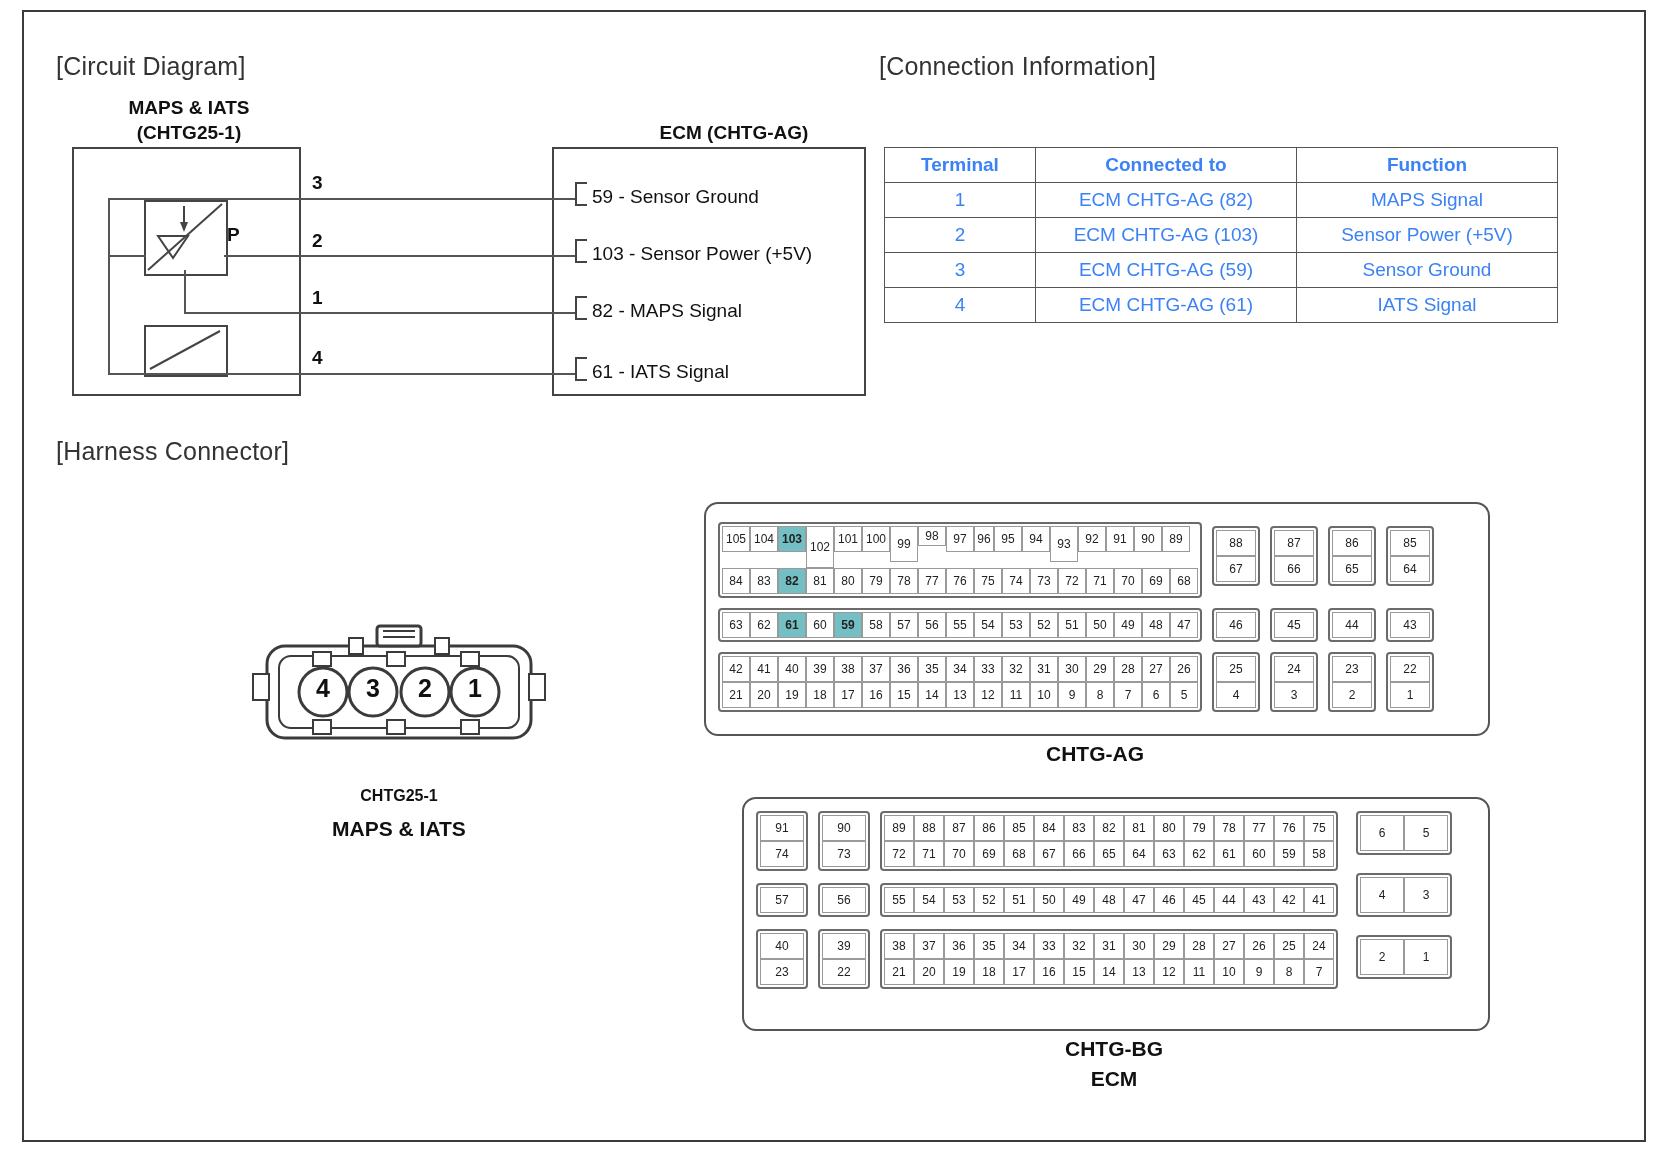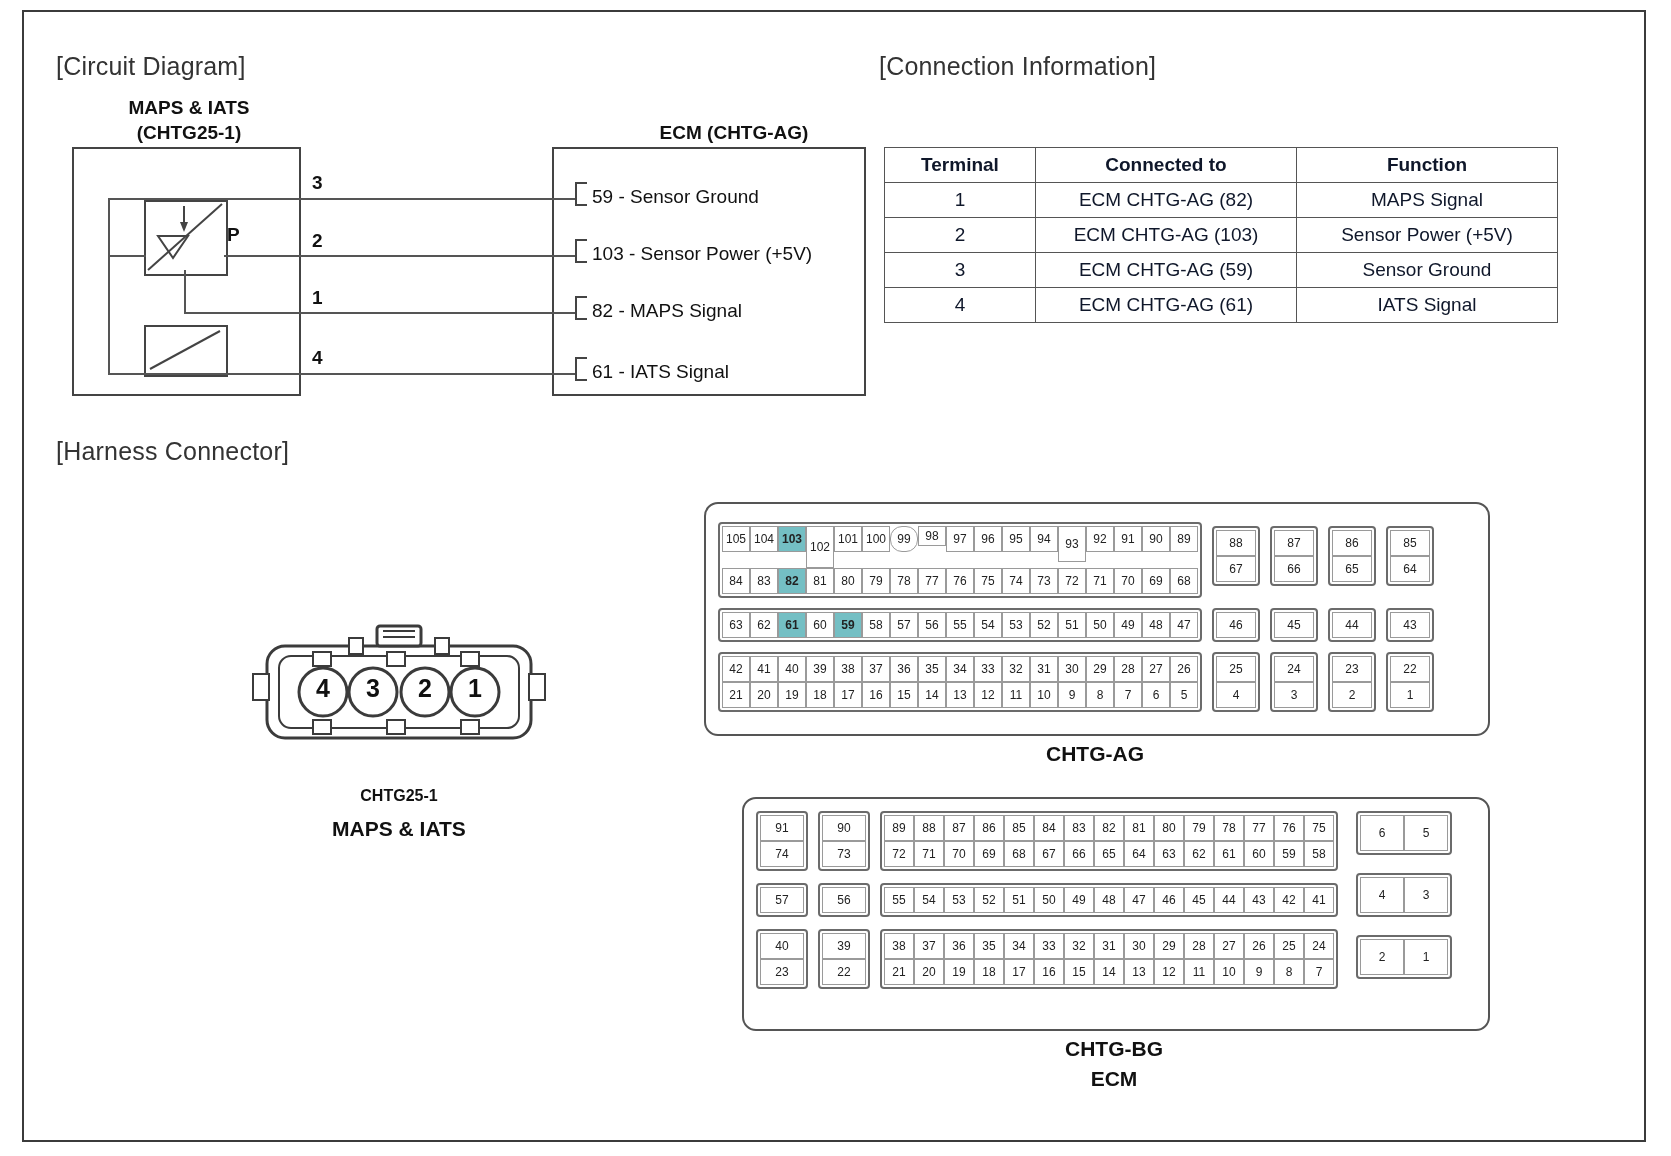--- a/index.html
+++ b/index.html
@@ -17,21 +17,21 @@
   .vline{width:2px;}
   .pinlbl{position:absolute;font-size:19px;font-weight:bold;color:#111;}
   .ecmlbl{position:absolute;font-size:19px;color:#111;white-space:nowrap;}
   .termmark{position:absolute;border-left:2px solid #444;border-top:2px solid #444;border-bottom:2px solid #444;width:10px;height:20px;}
 
   
   .sym{position:absolute;border:2px solid #444;background:#fff;}
 
   
   table.conn{position:absolute;border-collapse:collapse;}
-  table.conn th,table.conn td{border:1px solid #555;font-size:19px;color:#0f172a;text-align:center;padding:6px 10px;background:#fff;}
+  table.conn th,table.conn td{border:1px solid #555;font-size:19px;color:#3b82f6;text-align:center;padding:6px 10px;background:#fff;}
   table.conn th{font-weight:bold;}
 
   
   .panel{position:absolute;border:2px solid #555;border-radius:14px;background:#fff;}
   .panel-inner{position:absolute;border:2px solid #666;border-radius:10px;}
   .cell{border:1px solid #7d7d7d;background:#fff;font-size:12px;color:#222;display:flex;align-items:center;justify-content:center;box-sizing:border-box;}
   .cell.hl{background:#74bfc4;font-weight:bold;}
   .grp{border:2px solid #6b6b6b;border-radius:4px;display:inline-flex;box-sizing:border-box;padding:2px;background:#fff;}
   .grp .cell{border:1px solid #9a9a9a;}
   .panel-cap{position:absolute;font-size:21px;font-weight:bold;color:#111;text-align:center;}
@@ -165,24 +165,24 @@
       <div id="ag-grid" style="position:absolute;left:12px;top:10px;">
           <div style="display: flex; align-items: center; margin-bottom: 10px;">
             <div class="grp" style="flex-direction: column; margin-top: 8px;">
               <div style="display: flex;">
                 <div class="cell" style="width: 28px; height: 26px;">105</div>
                 <div class="cell" style="width: 28px; height: 26px;">104</div>
                 <div class="cell hl" style="width: 28px; height: 26px;">103</div>
                 <div class="cell" style="width: 28px; height: 42px;">102</div>
                 <div class="cell" style="width: 28px; height: 26px;">101</div>
                 <div class="cell" style="width: 28px; height: 26px;">100</div>
-                <div class="cell" style="width: 28px; height: 26px; border-radius: 12px;">99</div>
+                <div class="cell" style="width: 28px; height: 36px;">99</div>
                 <div class="cell" style="width: 28px; height: 20px;">98</div>
                 <div class="cell" style="width: 28px; height: 26px;">97</div>
-                <div class="cell" style="width: 28px; height: 26px;">96</div>
+                <div class="cell" style="width: 20px; height: 26px;">96</div>
                 <div class="cell" style="width: 28px; height: 26px;">95</div>
                 <div class="cell" style="width: 28px; height: 26px;">94</div>
                 <div class="cell" style="width: 28px; height: 36px;">93</div>
                 <div class="cell" style="width: 28px; height: 26px;">92</div>
                 <div class="cell" style="width: 28px; height: 26px;">91</div>
                 <div class="cell" style="width: 28px; height: 26px;">90</div>
                 <div class="cell" style="width: 28px; height: 26px;">89</div>
               </div>
               <div style="display: flex;">
                 <div class="cell" style="width: 28px; height: 26px;">84</div>

